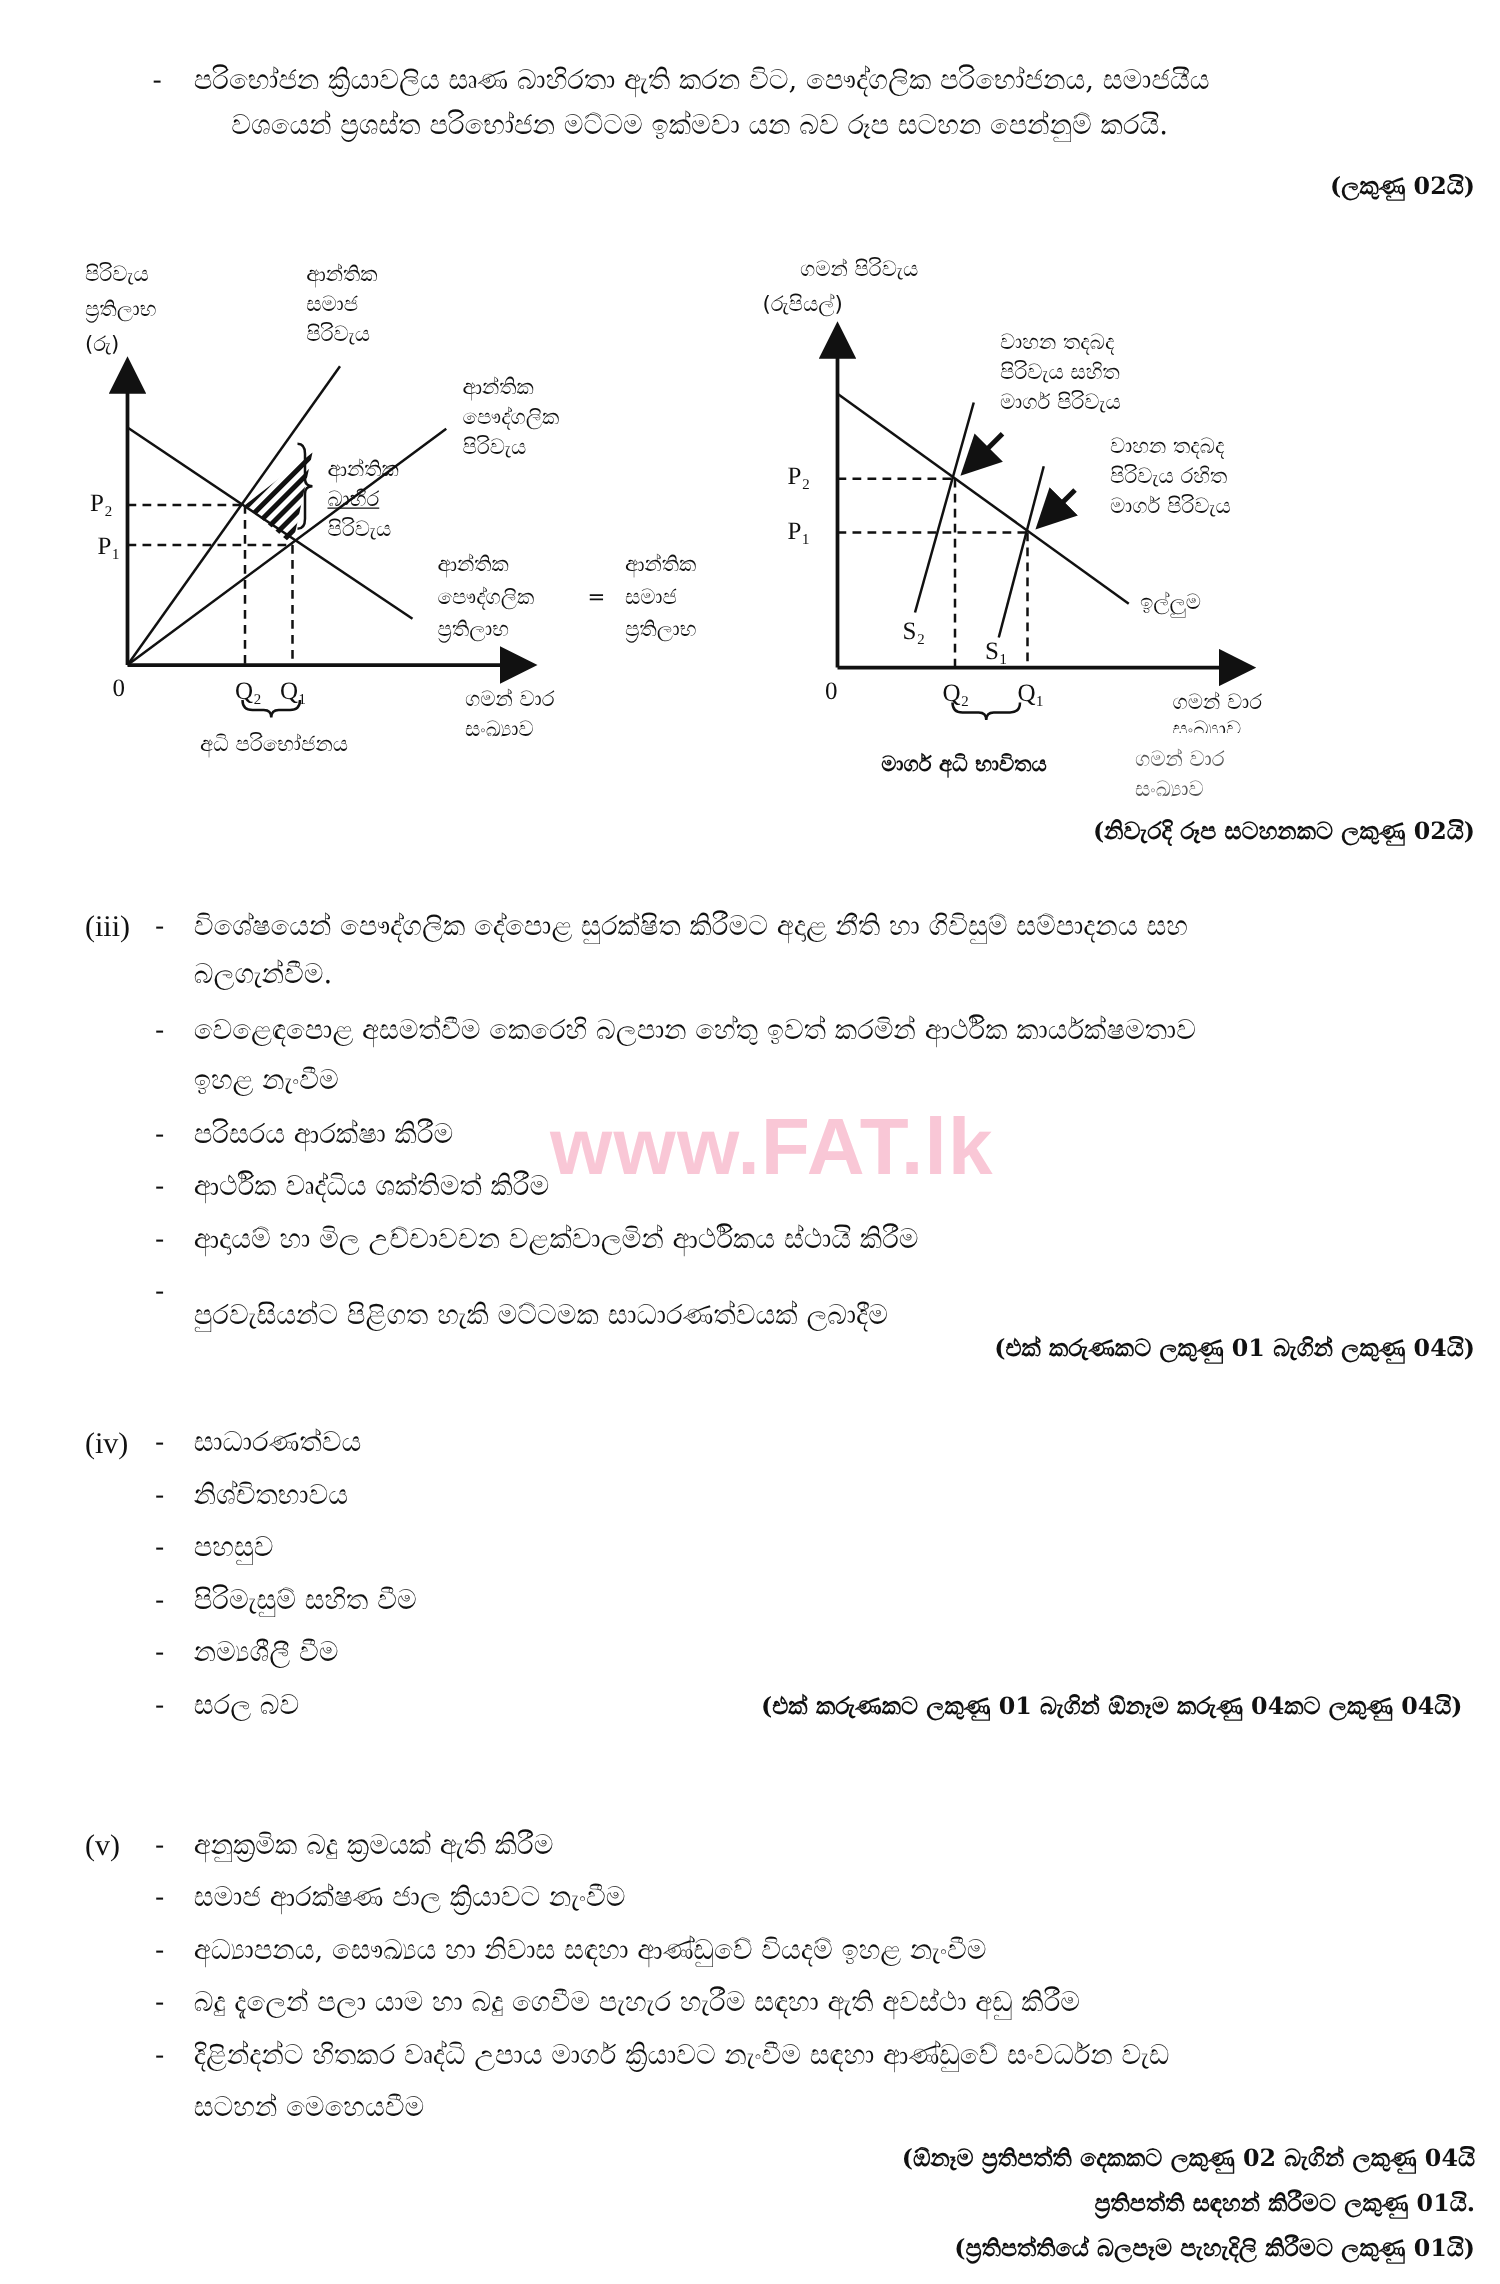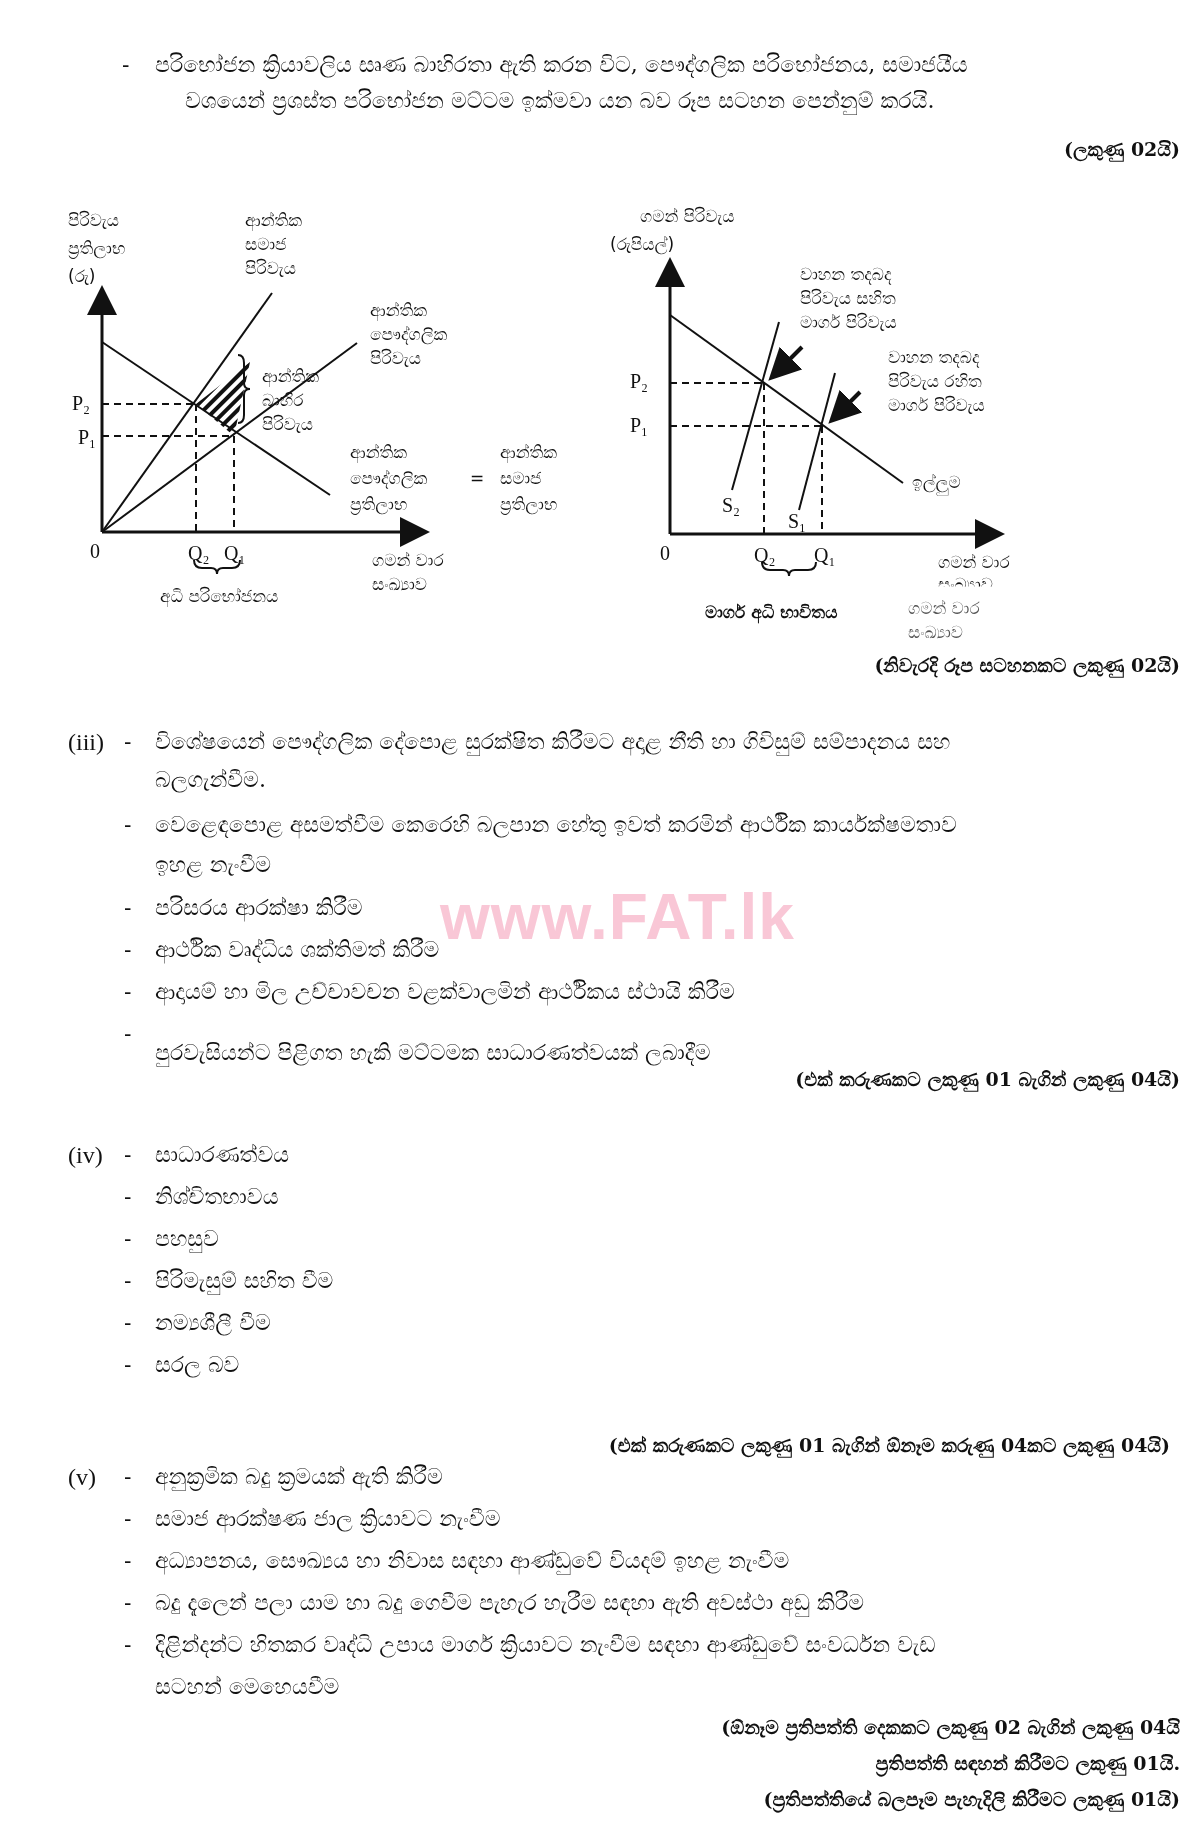--- a/index.html
+++ b/index.html
@@ -86,21 +86,21 @@
 
   <div class="abs diag-label" style="left:245px;top:208px;">ආන්තික</div>
   <div class="abs diag-label" style="left:245px;top:232px;">සමාජ</div>
   <div class="abs diag-label" style="left:245px;top:256px;">පිරිවැය</div>
 
   <div class="abs diag-label" style="left:370px;top:298px;">ආන්තික</div>
   <div class="abs diag-label" style="left:370px;top:322px;">පෞද්ගලික</div>
   <div class="abs diag-label" style="left:370px;top:346px;">පිරිවැය</div>
 
   <div class="abs diag-label" style="left:262px;top:364px;">ආන්තික</div>
-  <div class="abs diag-label" style="left:262px;top:388px;">බාහිර</div>
+  <div class="abs diag-label" style="left:262px;top:388px;text-decoration:underline;">බාහිර</div>
   <div class="abs diag-label" style="left:262px;top:412px;">පිරිවැය</div>
 
   <div class="abs diag-label" style="left:350px;top:440px;">ආන්තික</div>
   <div class="abs diag-label" style="left:350px;top:466px;">පෞද්ගලික</div>
   <div class="abs diag-label" style="left:350px;top:492px;">ප්‍රතිලාභ</div>
   <div class="abs diag-label" style="left:470px;top:466px;">=</div>
   <div class="abs diag-label" style="left:500px;top:440px;">ආන්තික</div>
   <div class="abs diag-label" style="left:500px;top:466px;">සමාජ</div>
   <div class="abs diag-label" style="left:500px;top:492px;">ප්‍රතිලාභ</div>
 
@@ -179,21 +179,21 @@
   <span class="dash" style="left:124px;top:1182px;">-</span>
   <div class="abs line" style="left:155px;top:1182px;">නිශ්චිතභාවය</div>
   <span class="dash" style="left:124px;top:1224px;">-</span>
   <div class="abs line" style="left:155px;top:1224px;">පහසුව</div>
   <span class="dash" style="left:124px;top:1266px;">-</span>
   <div class="abs line" style="left:155px;top:1266px;">පිරිමැසුම් සහිත වීම</div>
   <span class="dash" style="left:124px;top:1308px;">-</span>
   <div class="abs line" style="left:155px;top:1308px;">නම්‍යශීලී වීම</div>
   <span class="dash" style="left:124px;top:1350px;">-</span>
   <div class="abs line" style="left:155px;top:1350px;">සරල බව</div>
-  <div class="abs marks" style="right:30px;top:1432px;">(එක් කරුණකට ලකුණු 01 බැගින් ඕනෑම කරුණු 04කට ලකුණු 04යි)</div>
+  <div class="abs marks" style="right:30px;top:1352px;">(එක් කරුණකට ලකුණු 01 බැගින් ඕනෑම කරුණු 04කට ලකුණු 04යි)</div>
 </div>
 
 <div>
   <div class="num" style="left:68px;top:1462px;">(v)</div>
   <span class="dash" style="left:124px;top:1462px;">-</span>
   <div class="abs line" style="left:155px;top:1462px;">අනුක්‍රමික බදු ක්‍රමයක් ඇති කිරීම</div>
   <span class="dash" style="left:124px;top:1504px;">-</span>
   <div class="abs line" style="left:155px;top:1504px;">සමාජ ආරක්ෂණ ජාල ක්‍රියාවට නැංවීම</div>
   <span class="dash" style="left:124px;top:1546px;">-</span>
   <div class="abs line" style="left:155px;top:1546px;">අධ්‍යාපනය, සෞඛ්‍යය හා නිවාස සඳහා ආණ්ඩුවේ වියදම් ඉහළ නැංවීම</div>

